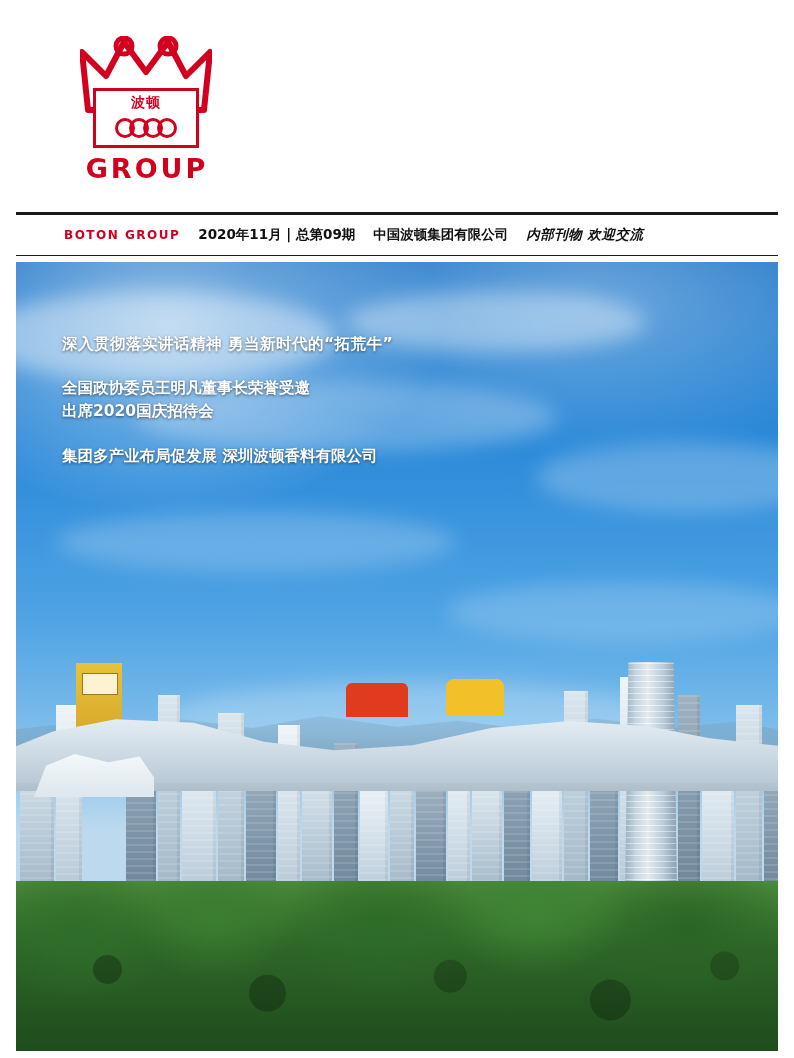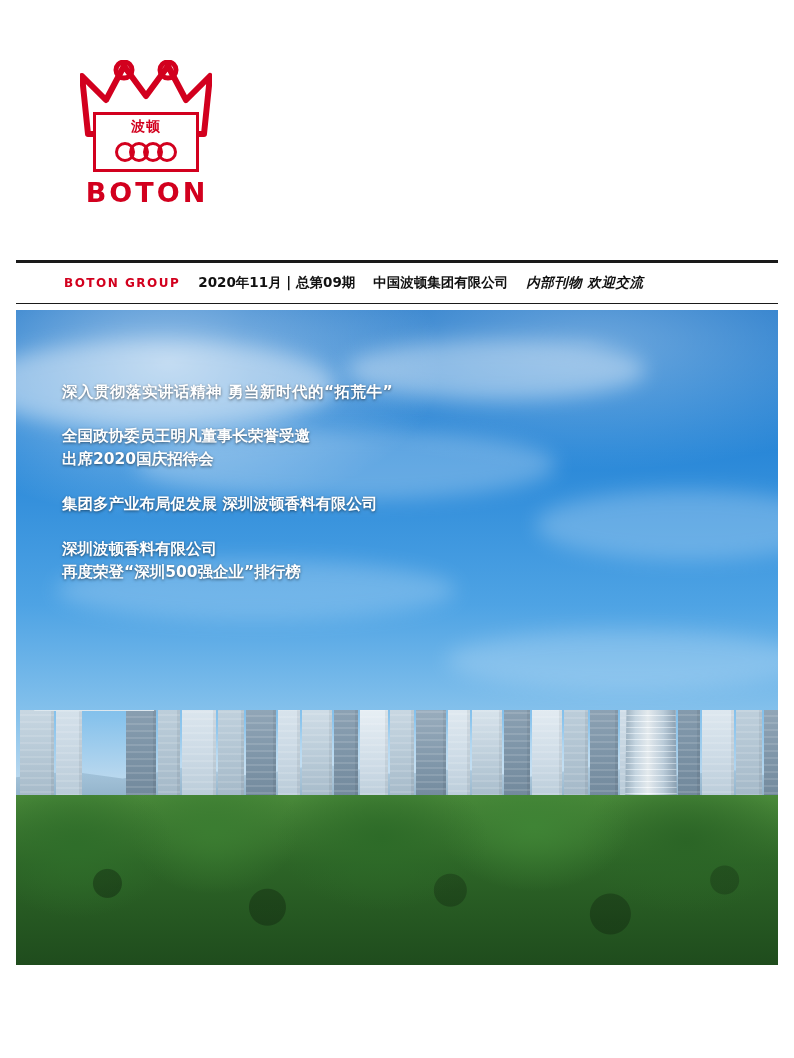--- a/index.html
+++ b/index.html
@@ -19,21 +19,21 @@
     width: 794px;
     height: 1058px;
     position: relative;
     background: #ffffff;
     box-sizing: border-box;
   }
 
   
   .masthead {
     position: relative;
-    height: 260px;
+    height: 212px;
     display: flex;
     align-items: center;
     padding: 0 40px;
     box-sizing: border-box;
   }
 
   .logo-block {
     width: 170px;
     height: 160px;
     position: relative;
@@ -156,21 +156,21 @@
     font-size: 13.5px;
     font-weight: bold;
     font-family: "DejaVu Sans", "Liberation Sans", sans-serif;
   }
   .info-note { font-style: italic; letter-spacing: .5px; }
 
   
   .cover {
     position: relative;
     margin: 6px 16px 0 16px;
-    height: 655px;
+    height: 789px;
     overflow: hidden;
     background: #be185d;
   }
 
   
   .sky {
     position: absolute;
     inset: 0;
     background:
       radial-gradient(ellipse 60% 40% at 20% 8%, rgba(255,255,255,0.55), rgba(255,255,255,0) 60%),
@@ -387,21 +387,21 @@
       </svg>
       <div class="logo-box">
         <div class="logo-box-text">波顿</div>
         <div class="rings">
           <span></span>
             <span></span>
             <span></span>
             <span></span>
         </div>
       </div>
-      <div class="brand-latin">BOTON</div>
+      <div class="brand-latin">GROUP</div>
     </div>
 
   </div>
 
   <div class="rule-thick"></div>
 
   <div class="infobar">
     <div class="info-brand">BOTON GROUP</div>
     <div class="info-issue">2020年11月 | 总第09期</div>
     <div class="info-company">中国波顿集团有限公司</div>
@@ -462,18 +462,16 @@
       <div class="white-pavilion"></div>
     </div>
 
     <div class="foliage"></div>
 
     <div class="headlines">
       <div class="hl-kicker">深入贯彻落实讲话精神 勇当新时代的“拓荒牛”</div>
       <div class="hl-item" style="white-space:pre-line;">全国政协委员王明凡董事长荣誉受邀
 出席2020国庆招待会</div>
       <div class="hl-item" style="white-space:pre-line;">集团多产业布局促发展 深圳波顿香料有限公司</div>
-      <div class="hl-item" style="white-space:pre-line;">深圳波顿香料有限公司
-再度荣登“深圳500强企业”排行榜</div>
     </div>
   </div>
 
 </div>
 
 </body></html>

